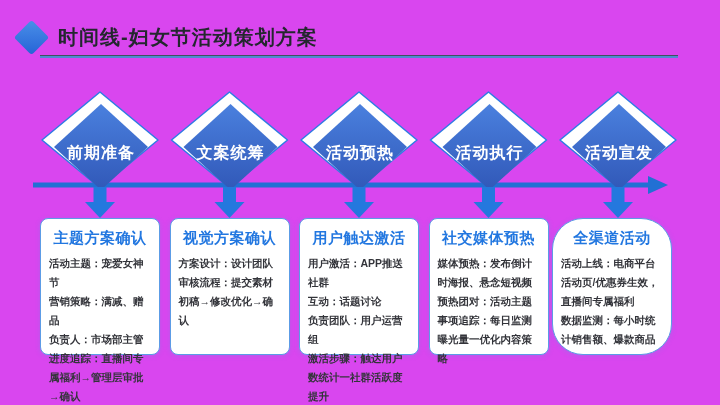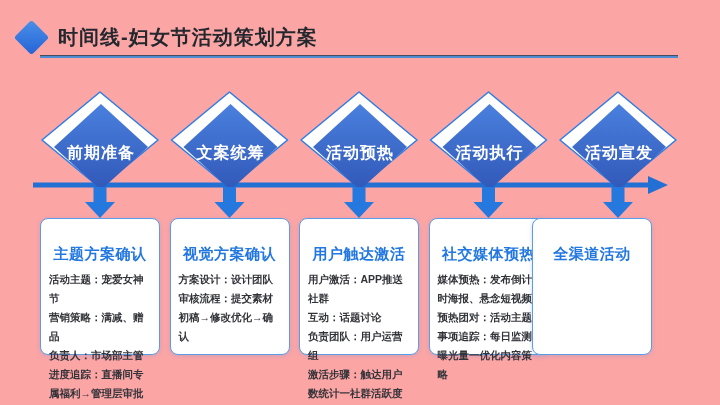--- a/index.html
+++ b/index.html
@@ -14,21 +14,21 @@
     --body-text:#33343a;
     --underline:#4e8ad2;
   }
   *{margin:0;padding:0;box-sizing:border-box;}
   html,body{width:720px;height:405px;}
   body{
     font-family:"Liberation Sans","DejaVu Sans",sans-serif;
     background:#ffffff;
   }
   .slide{
-    position:relative;width:720px;height:405px;background:#fca5a5;overflow:hidden;
+    position:relative;width:720px;height:405px;background:#d946ef;overflow:hidden;
   }
   
   .hdr-diamond{
     position:absolute;left:19px;top:25px;width:25px;height:25px;
     background:linear-gradient(135deg,#4a90e8 0%,#2563d6 100%);
     transform:rotate(45deg);border-radius:3px;
   }
   .page-title{
     position:absolute;left:58px;top:24px;
     font-size:20px;font-weight:bold;color:var(--title-text);
@@ -44,30 +44,30 @@
     font-family:"Liberation Sans","DejaVu Sans",sans-serif;
     font-size:16px;font-weight:bold;fill:#ffffff;letter-spacing:1px;
   }
   
   .phase-box{
     position:absolute;top:218px;width:120px;height:137px;
     background:#ffffff;border:1.5px solid var(--box-border);border-radius:8px;
     box-shadow:0 1px 5px rgba(90,150,225,0.28);
   }
   .box-title{
-    margin-top:26px;text-align:center;
+    margin-top:10px;text-align:center;
     font-size:15px;font-weight:bold;color:var(--box-title);
     letter-spacing:0.5px;
   }
   .box-body{
     margin-top:6px;padding:0 8px;
     font-size:10.5px;font-weight:700;color:var(--body-text);
     line-height:19px;word-break:break-all;
   }
-  .b0{left:40px;} .b1{left:169.5px;} .b2{left:299px;} .b3{left:428.5px;} .b4{left:532px;}
+  .b0{left:40px;} .b1{left:169.5px;} .b2{left:299px;} .b3{left:428.5px;} .b4{left:552px;border-radius:31px;}
 </style>
 </head>
 <body>
 
 <div class="slide">
 
   <div class="hdr-diamond"></div>
   <h1 class="page-title">时间线-妇女节活动策划方案</h1>
   <div class="title-underline"></div>
 
@@ -155,15 +155,19 @@
     <div class="box-title">社交媒体预热</div>
     <div class="box-body">
       <div>媒体预热：发布倒计时海报、悬念短视频</div>
       <div>预热团对：活动主题</div>
       <div>事项追踪：每日监测曝光量一优化内容策略</div>
     </div>
   </div>
 
   <div class="phase-box b4">
     <div class="box-title">全渠道活动</div>
+    <div class="box-body">
+      <div>活动上线：电商平台活动页/优惠券生效，直播间专属福利</div>
+      <div>数据监测：每小时统计销售额、爆款商品</div>
+    </div>
   </div>
 
 </div>
 
 </body></html>

